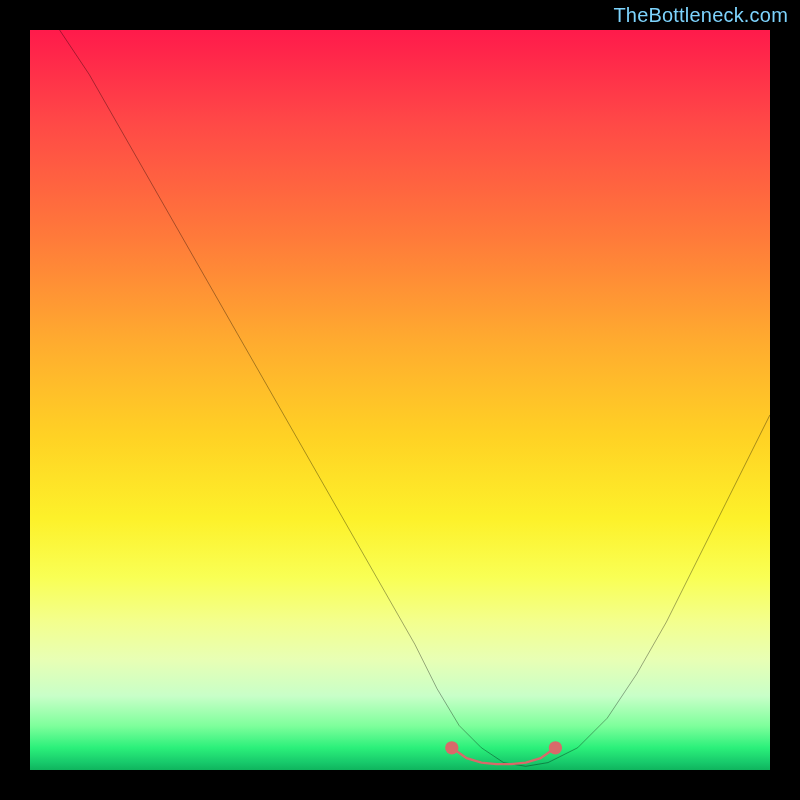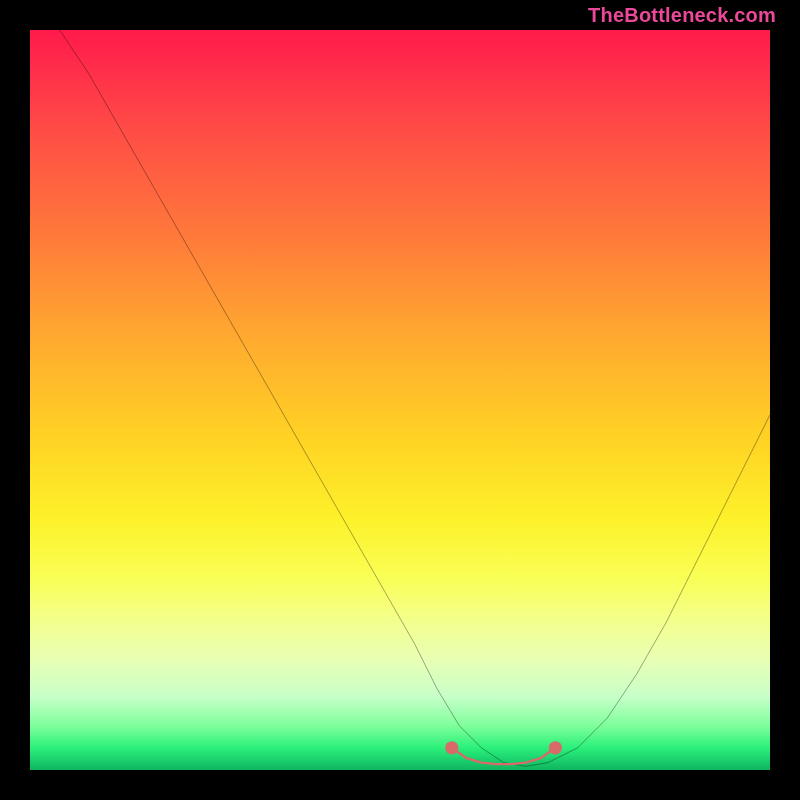--- a/index.html
+++ b/index.html
@@ -15,24 +15,24 @@
     position: absolute;
     top: 0;
     left: 0;
     width: 800px;
     height: 800px;
     background: #000;
   }
   .watermark {
     position: absolute;
     top: 4px;
-    right: 24px;
-    color: #ec4899;
+    right: 12px;
+    color: #7dd3fc;
     font-size: 20px;
-    font-weight: 700;
+    font-weight: 400;
     letter-spacing: 0.2px;
   }
   .plot {
     position: absolute;
     top: 30px;
     left: 30px;
     width: 740px;
     height: 740px;
   }
   .gradient {

